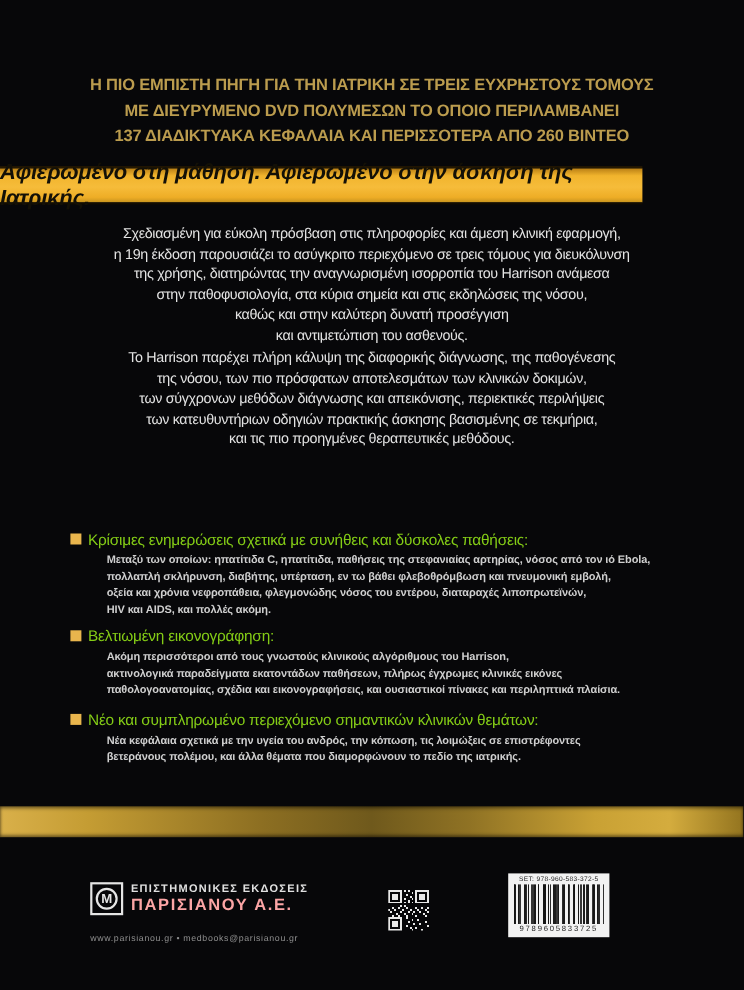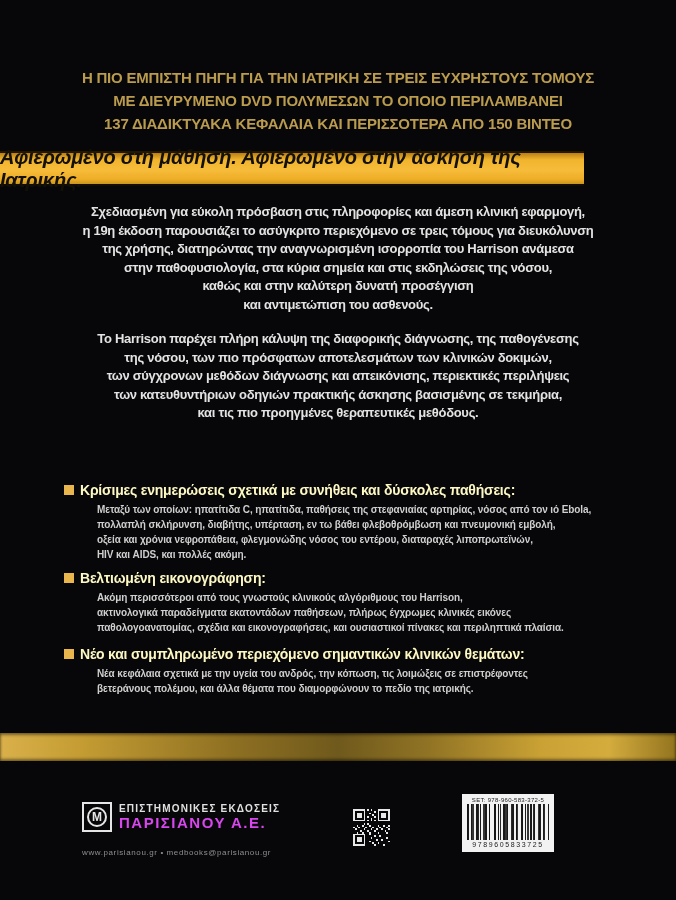--- a/index.html
+++ b/index.html
@@ -16,40 +16,40 @@
     position:absolute;top:151px;left:0;width:584px;height:35px;
     background:linear-gradient(180deg,#b97f15 0%,#f1b42d 22%,#f6bc3a 55%,#eead26 85%,#c8941e 100%);
     border-top:2px solid #241803;border-bottom:2px solid #120c02;
     box-sizing:border-box;display:flex;align-items:center;justify-content:center;
   }
   .tagline-band .tagline{
     color:#131007;font-size:20px;font-weight:bold;font-style:italic;letter-spacing:-0.2px;
   }
   .para{
     position:absolute;left:0;width:676px;text-align:center;
-    color:#e3e3e3;font-size:13px;font-weight:bold;letter-spacing:-0.3px;
+    color:#e3e3e3;font-size:13px;font-weight:normal;letter-spacing:-0.3px;
     line-height:18.5px;white-space:pre-line;
   }
   .para.intro{top:203px;}
-  .para.coverage{top:330px;}
+  .para.coverage{top:316px;}
   .section-heading{
     position:absolute;top:430px;left:64px;width:560px;text-align:left;
     color:#d9a93e;font-size:13px;font-weight:bold;line-height:21px;
     letter-spacing:0.2px;white-space:pre-line;
   }
   .bullet{position:absolute;left:64px;width:575px;}
   .bullet.b1{top:482px;}
   .bullet.b2{top:570px;}
   .bullet.b3{top:646px;}
   .bullet-title-row{display:flex;align-items:flex-start;}
   .bullet-marker{
     flex:0 0 auto;width:10px;height:10px;background:#e9b54d;margin:3px 6px 0 0;
   }
   .bullet-title{
-    color:#fef9c3;font-size:14px;font-weight:bold;letter-spacing:-0.2px;line-height:16px;
+    color:#84cc16;font-size:14px;font-weight:normal;letter-spacing:-0.2px;line-height:16px;
   }
   .bullet-body{
     margin:4px 0 0 33px;color:#cfcfcf;font-size:10px;font-weight:bold;
     letter-spacing:-0.1px;line-height:15px;white-space:pre-line;
   }
   .gold-stripe{
     position:absolute;top:733px;left:0;width:676px;height:28px;
     background:linear-gradient(90deg,#d9b04a 0%,#c49c33 12%,#8d6f22 35%,#6f591c 50%,#8f7224 63%,#c9a134 80%,#d4ac3e 90%,#93741f 100%);
     box-shadow:inset 0 2px 3px rgba(0,0,0,.45), inset 0 -2px 3px rgba(0,0,0,.45);
   }
@@ -58,21 +58,21 @@
   .publisher-logo{
     width:26px;height:26px;border:2px solid #e5e5e5;display:flex;align-items:center;justify-content:center;
   }
   .publisher-logo-circle{
     width:20px;height:20px;border:2px solid #e5e5e5;border-radius:50%;box-sizing:border-box;
     display:flex;align-items:center;justify-content:center;
   }
   .publisher-logo-letter{color:#e5e5e5;font-size:12px;font-weight:bold;line-height:1;}
   .publisher-text{margin-left:7px;}
   .publisher-line1{color:#e0e0e0;font-size:10px;font-weight:bold;letter-spacing:1.2px;}
-  .publisher-line2{color:#d946ef;font-size:15px;font-weight:bold;letter-spacing:1.5px;margin-top:0;}
+  .publisher-line2{color:#fca5a5;font-size:15px;font-weight:bold;letter-spacing:1.5px;margin-top:0;}
   .publisher-contact{color:#8f8f8f;font-size:8px;letter-spacing:0.6px;margin-top:16px;}
   .qr{position:absolute;top:809px;left:353px;width:37px;height:37px;}
   .barcode-box{
     position:absolute;top:794px;left:462px;width:92px;height:58px;background:#f2f2f2;
     box-sizing:border-box;padding:3px 4px 2px 4px;display:flex;flex-direction:column;align-items:center;
   }
   .barcode-label{color:#1a1a1a;font-size:6px;letter-spacing:0.3px;white-space:nowrap;}
   .barcode-bars{
     width:82px;height:36px;margin-top:1px;
     background:
@@ -81,21 +81,21 @@
   }
   .barcode-digits{color:#1a1a1a;font-size:7px;letter-spacing:1.6px;margin-top:1px;white-space:nowrap;}
 </style>
 </head>
 <body>
 
 <div class="cover">
 
   <div class="headline">Η ΠΙΟ ΕΜΠΙΣΤΗ ΠΗΓΗ ΓΙΑ ΤΗΝ ΙΑΤΡΙΚΗ ΣΕ ΤΡΕΙΣ ΕΥΧΡΗΣΤΟΥΣ ΤΟΜΟΥΣ
 ΜΕ ΔΙΕΥΡΥΜΕΝΟ DVD ΠΟΛΥΜΕΣΩΝ ΤΟ ΟΠΟΙΟ ΠΕΡΙΛΑΜΒΑΝΕΙ
-137 ΔΙΑΔΙΚΤΥΑΚΑ ΚΕΦΑΛΑΙΑ ΚΑΙ ΠΕΡΙΣΣΟΤΕΡΑ ΑΠΟ 150 ΒΙΝΤΕΟ</div>
+137 ΔΙΑΔΙΚΤΥΑΚΑ ΚΕΦΑΛΑΙΑ ΚΑΙ ΠΕΡΙΣΣΟΤΕΡΑ ΑΠΟ 260 ΒΙΝΤΕΟ</div>
 
   <div class="tagline-band">
     <div class="tagline">Αφιερωμένο στη μάθηση. Αφιερωμένο στην άσκηση της Ιατρικής.</div>
   </div>
 
   <div class="para intro">Σχεδιασμένη για εύκολη πρόσβαση στις πληροφορίες και άμεση κλινική εφαρμογή,
 η 19η έκδοση παρουσιάζει το ασύγκριτο περιεχόμενο σε τρεις τόμους για διευκόλυνση
 της χρήσης, διατηρώντας την αναγνωρισμένη ισορροπία του Harrison ανάμεσα
 στην παθοφυσιολογία, στα κύρια σημεία και στις εκδηλώσεις της νόσου,
 καθώς και στην καλύτερη δυνατή προσέγγιση

